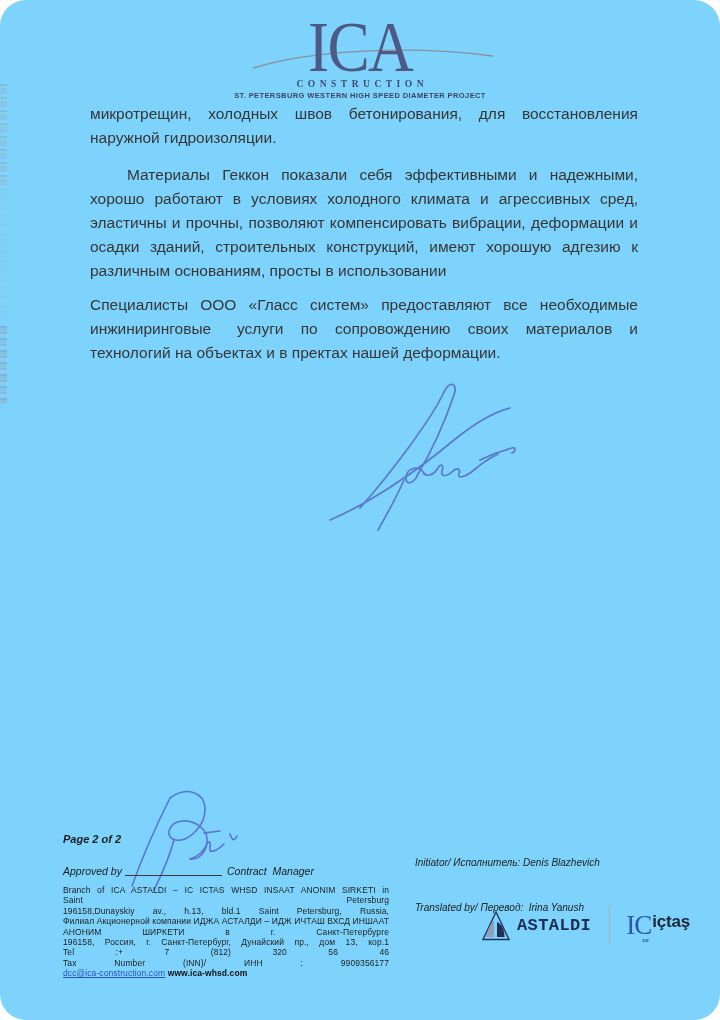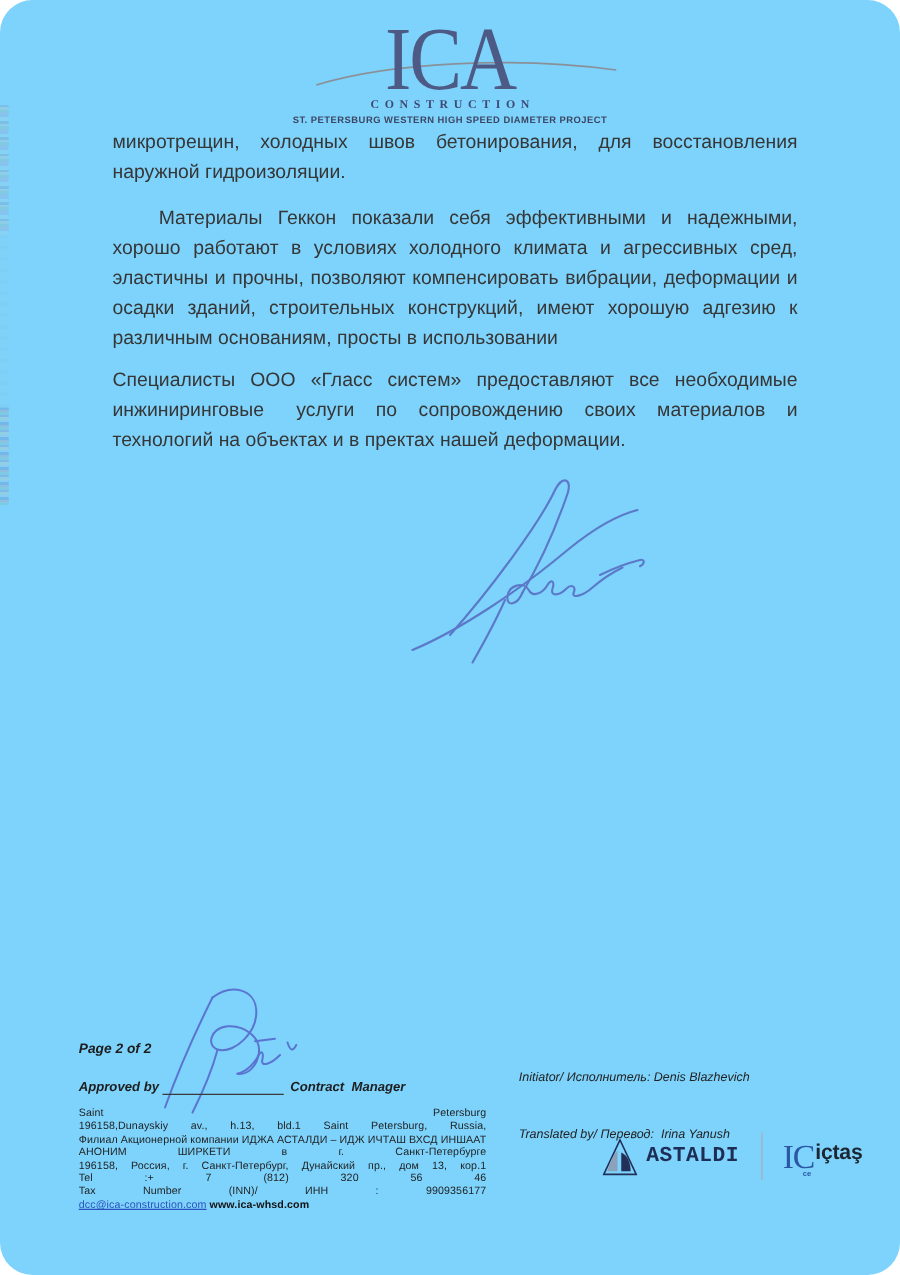--- a/index.html
+++ b/index.html
@@ -67,22 +67,22 @@
   }
   .sig-main { position: absolute; left: 320px; top: 380px; }
   .sig-footer { position: absolute; left: 112px; top: 786px; }
 
   
   .page-info {
     position: absolute; left: 63px; top: 833px;
     font-size: 11px; font-style: italic; font-weight: 700; color: #1d1d1d;
   }
   .approved-row {
-    position: absolute; left: 63px; top: 864px; display: flex; align-items: flex-start;
-    font-size: 10.5px; font-style: italic; font-weight: 700; color: #1d1d1d;
+    position: absolute; left: 63px; top: 864px; display: flex; align-items: center;
+    font-size: 10.5px; font-style: italic; font-weight: 400; color: #1d1d1d;
     white-space: pre-wrap;
   }
   .sig-line { width: 97px; border-bottom: 1.2px solid #3a3a3a; height: 11px; margin: 0 5px 1px 3px; }
   .initiator-block {
     position: absolute; left: 415px; top: 835px;
     font-size: 10px; font-style: italic; color: #222; white-space: pre-wrap;
   }
   .initiator-block div + div { margin-top: 12px; }
 
   .address-block {
@@ -172,20 +172,21 @@
     <span>Contract  Manager</span>
   </div>
 
   <div class="initiator-block">
     <div>Initiator/ Исполнитель: Denis Blazhevich</div>
     <div>Translated by/ Перевод:  Irina Yanush</div>
   </div>
 
   <div class="address-block">
     <div>
+        <div class="line">Branch of ICA ASTALDI – IC ICTAS WHSD INSAAT ANONIM SIRKETI in</div>
         <div class="line">Saint Petersburg</div>
         <div class="line">196158,Dunayskiy av., h.13, bld.1 Saint Petersburg, Russia,</div>
         <div class="line">Филиал Акционерной компании ИДЖА АСТАЛДИ – ИДЖ ИЧТАШ ВХСД ИНШААТ</div>
         <div class="line">АНОНИМ ШИРКЕТИ в г. Санкт-Петербурге</div>
         <div class="line">196158, Россия, г. Санкт-Петербург, Дунайский пр., дом 13, кор.1</div>
         <div class="line">Tel :+ 7 (812) 320 56 46</div>
         <div class="line">Tax Number (INN)/ ИНН : 9909356177</div>
       </div>
     <div>
       <span class="email-link">dcc@ica-construction.com</span>

